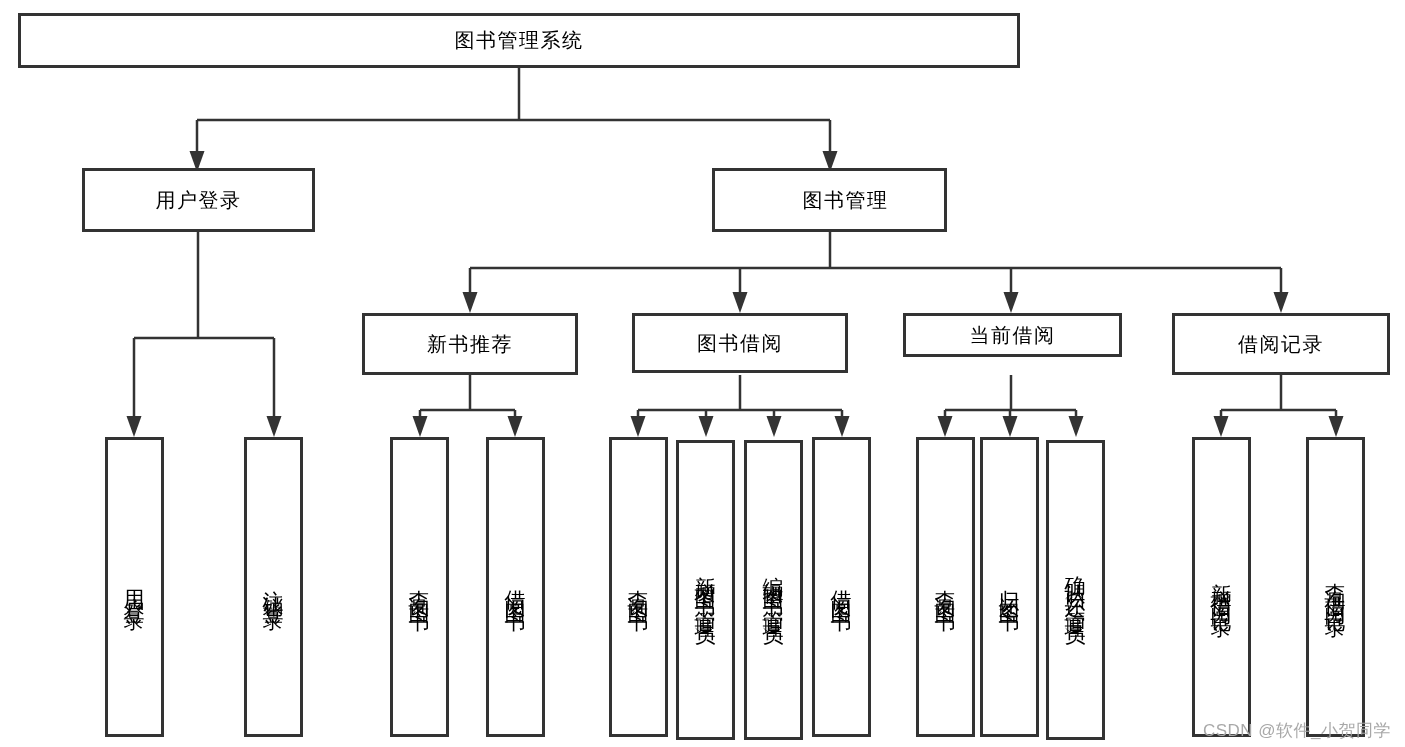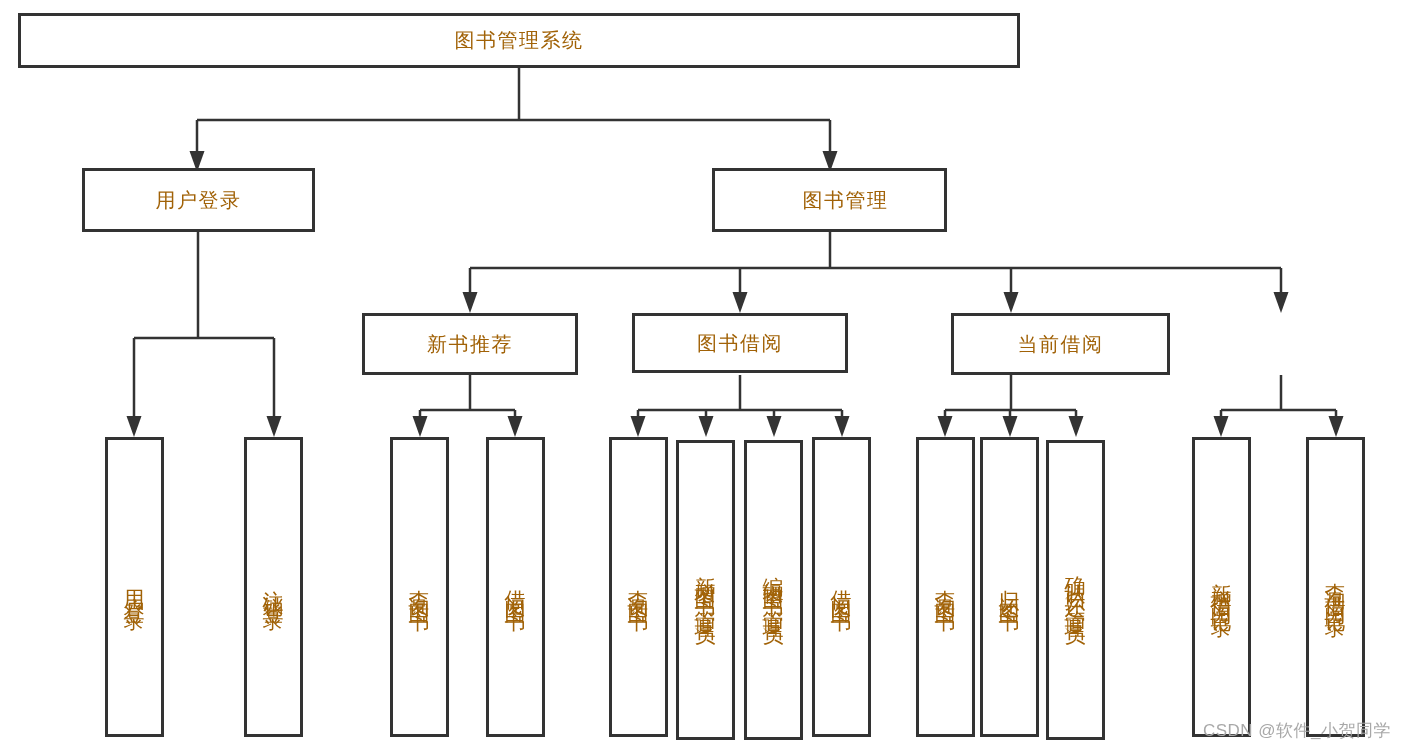--- a/index.html
+++ b/index.html
@@ -18,21 +18,21 @@
     pointer-events: none;
   }
   .box {
     position: absolute;
     box-sizing: border-box;
     border: 3px solid #333333;
     background: #ffffff;
     display: flex;
     align-items: center;
     justify-content: center;
-    color: #a16207;
+    color: #000000;
   }
   .h-box {
     font-size: 20px;
     letter-spacing: 1.5px;
     white-space: nowrap;
   }
   .v-box {
     writing-mode: vertical-lr;
     text-orientation: mixed;
     font-size: 21px;
@@ -121,21 +121,22 @@
     </g>
   </svg>
 
   <div class="box h-box" style="left:18px; top:13px; width:1002px; height:55px;">图书管理系统</div>
 
   <div class="box h-box" style="left:82px; top:168px; width:233px; height:64px;">用户登录</div>
   <div class="box h-box" style="left:712px; top:168px; width:235px; height:64px;padding-left:32px;">图书管理</div>
 
   <div class="box h-box" style="left:362px; top:313px; width:216px; height:62px;">新书推荐</div>
   <div class="box h-box" style="left:632px; top:313px; width:216px; height:60px;">图书借阅</div>
-  <div class="box h-box" style="left:903px; top:313px; width:219px; height:62px;margin-left:48px;">当前借阅</div>
+  <div class="box h-box" style="left:903px; top:313px; width:219px; height:44px;">当前借阅</div>
+  <div class="box h-box" style="left:1172px; top:313px; width:218px; height:62px;">借阅记录</div>
 
   <div class="box v-box" style="left:105px; top:437px; width:59px; height:300px;">用户登录</div>
   <div class="box v-box" style="left:244px; top:437px; width:59px; height:300px;">注销登录</div>
 
   <div class="box v-box" style="left:390px; top:437px; width:59px; height:300px;">查询图书</div>
   <div class="box v-box" style="left:486px; top:437px; width:59px; height:300px;">借阅图书</div>
 
   <div class="box v-box" style="left:609px; top:437px; width:59px; height:300px;">查询图书</div>
   <div class="box v-box" style="left:676px; top:440px; width:59px; height:300px;">新增图书（管理员）</div>
   <div class="box v-box" style="left:744px; top:440px; width:59px; height:300px;">编辑图书（管理员）</div>

